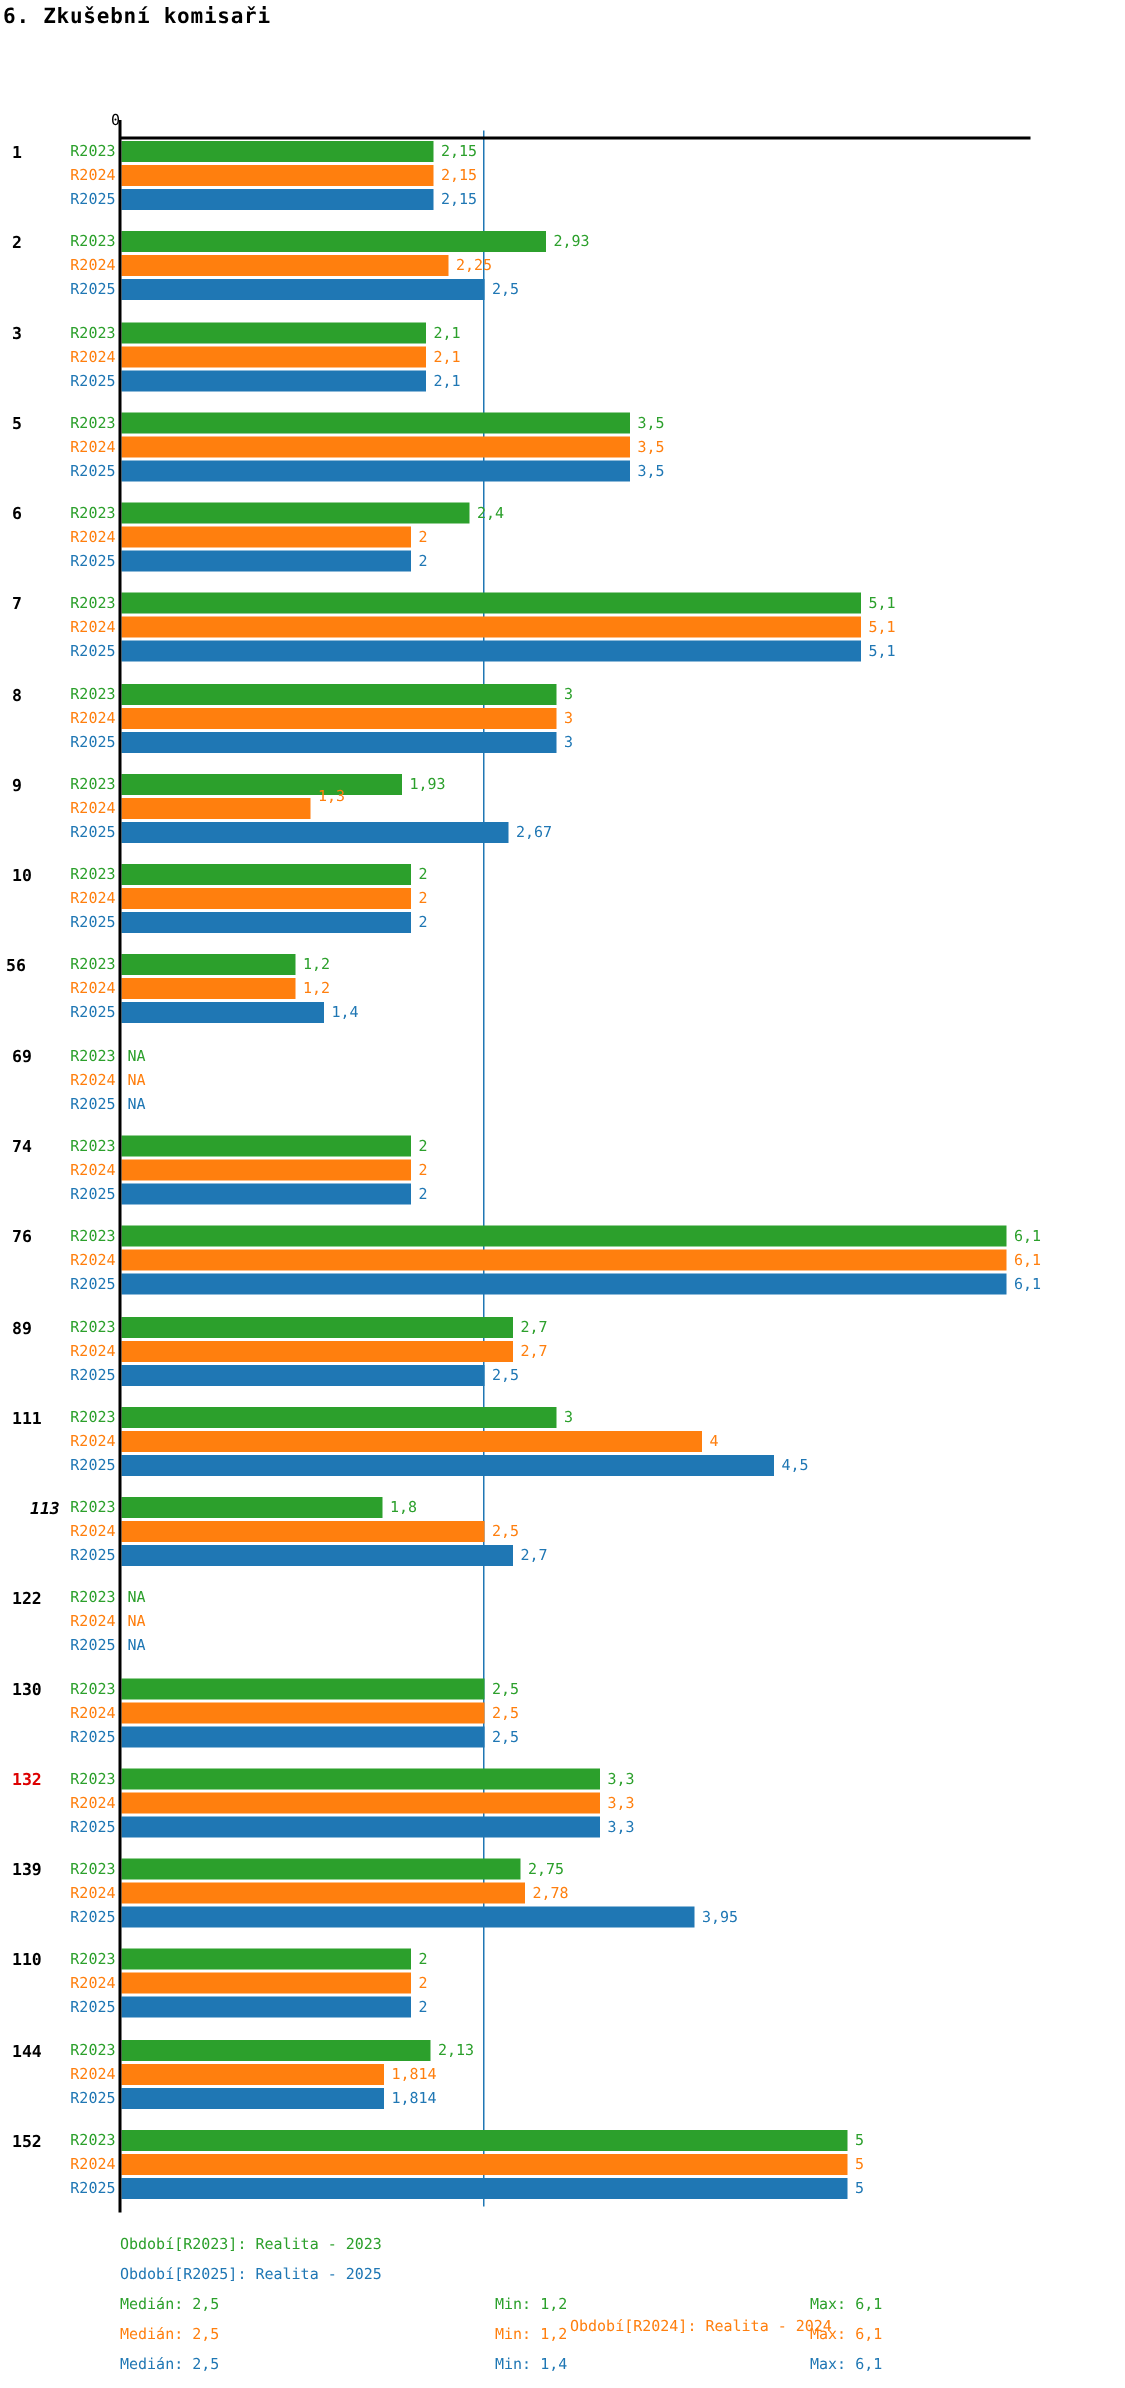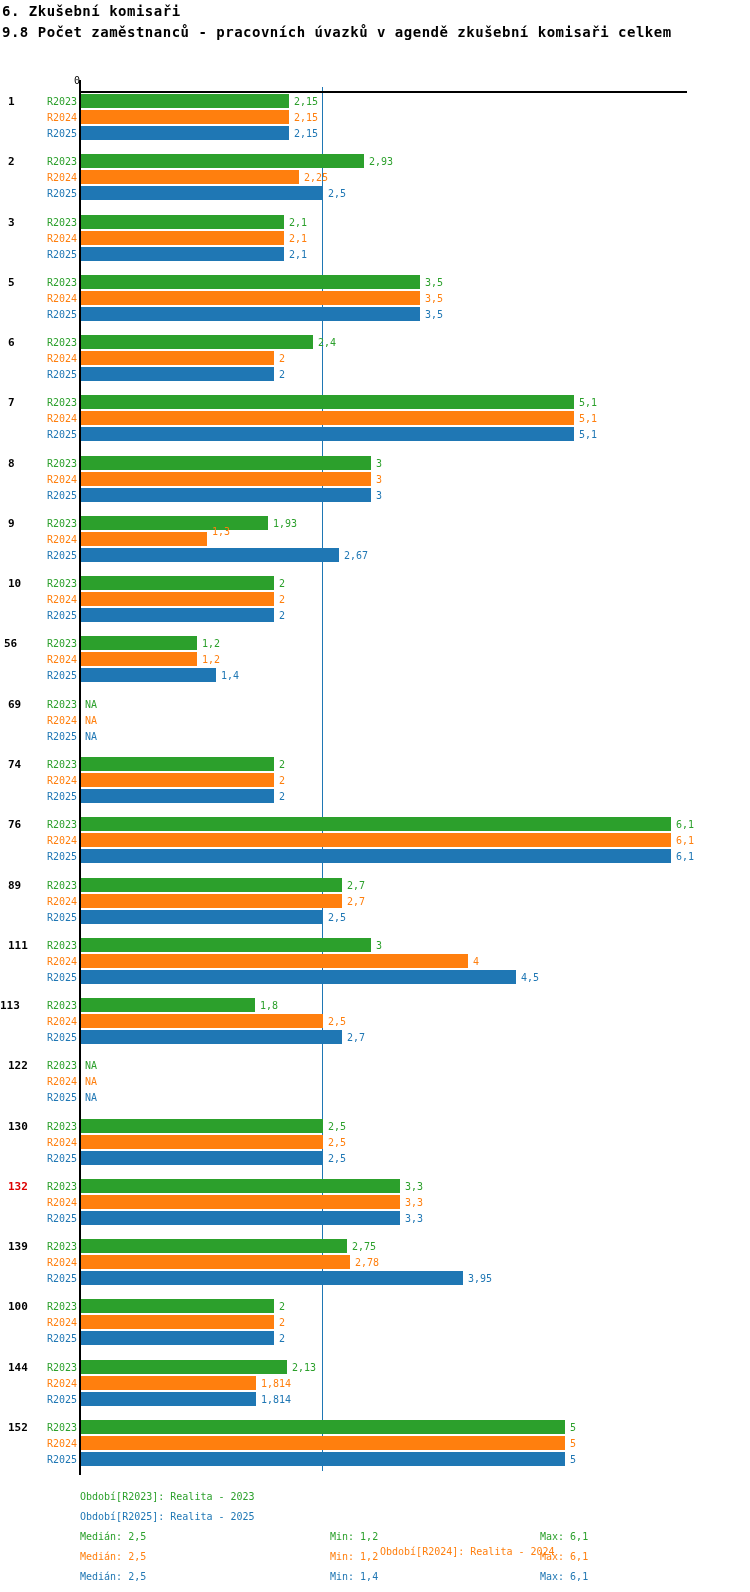--- a/index.html
+++ b/index.html
@@ -18,21 +18,20 @@
   .glabel{font-size:11px;font-weight:bold;line-height:14px;white-space:pre;z-index:2;}
   .slabel{font-size:10px;line-height:15px;text-align:right;white-space:pre;z-index:2;}
   .vlabel{font-size:10px;line-height:15px;white-space:pre;z-index:4;}
   .flabel{font-size:10px;line-height:12px;white-space:pre;}
 </style>
 </head>
 <body>
 
 <div id="screen">
   <div class="abs title" style="left:2px;top:3px;">6. Zkušební komisaři</div>
-  <div class="abs title" style="left:2px;top:24px;">9.8 Počet zaměstnanců - pracovních úvazků v agendě zkušební komisaři celkem</div>
 
   <div class="abs zero" style="left:74px;top:75px;">0</div>
 
   <div class="abs hline" style="left:80px;top:91px;width:607px;"></div>
   <div id="baseline" class="abs vbase" style="left: 79px; top: 80px; height: 1394.94px; background: rgb(0, 0, 0);"></div>
   <div id="medline" class="abs vmed" style="left: 322px; top: 87px; height: 1383.94px; background: rgb(31, 119, 180);"></div>
 
   <div id="plot">
       <div>
         <div class="abs glabel" style="left: 8px; top: 95px; color: rgb(0, 0, 0);">1</div>
@@ -205,21 +204,21 @@
         <div class="abs bar" style="left: 81px; top: 937.78px; width: 290px; background: rgb(44, 160, 44);"></div>
         <div class="abs vlabel" style="left: 376px; top: 937.78px; color: rgb(44, 160, 44);">3</div>
         <div class="abs slabel" style="left: 30px; top: 953.78px; width: 47px; color: rgb(255, 127, 14);">R2024</div>
         <div class="abs bar" style="left: 81px; top: 953.78px; width: 387px; background: rgb(255, 127, 14);"></div>
         <div class="abs vlabel" style="left: 473px; top: 953.78px; color: rgb(255, 127, 14);">4</div>
         <div class="abs slabel" style="left: 30px; top: 969.78px; width: 47px; color: rgb(31, 119, 180);">R2025</div>
         <div class="abs bar" style="left: 81px; top: 969.78px; width: 435px; background: rgb(31, 119, 180);"></div>
         <div class="abs vlabel" style="left: 521px; top: 969.78px; color: rgb(31, 119, 180);">4,5</div>
       </div>
       <div>
-        <div class="abs glabel" style="left: 0; top: 999.05px; color: rgb(0, 0, 0);">113</div>
+        <div class="abs glabel" style="left: 20px; top: 999.05px; color: rgb(0, 0, 0); font-style: italic;">113</div>
         <div class="abs slabel" style="left: 30px; top: 998.05px; width: 47px; color: rgb(44, 160, 44);">R2023</div>
         <div class="abs bar" style="left: 81px; top: 998.05px; width: 174px; background: rgb(44, 160, 44);"></div>
         <div class="abs vlabel" style="left: 260px; top: 998.05px; color: rgb(44, 160, 44);">1,8</div>
         <div class="abs slabel" style="left: 30px; top: 1014.05px; width: 47px; color: rgb(255, 127, 14);">R2024</div>
         <div class="abs bar" style="left: 81px; top: 1014.05px; width: 242px; background: rgb(255, 127, 14);"></div>
         <div class="abs vlabel" style="left: 328px; top: 1014.05px; color: rgb(255, 127, 14);">2,5</div>
         <div class="abs slabel" style="left: 30px; top: 1030.05px; width: 47px; color: rgb(31, 119, 180);">R2025</div>
         <div class="abs bar" style="left: 81px; top: 1030.05px; width: 261px; background: rgb(31, 119, 180);"></div>
         <div class="abs vlabel" style="left: 347px; top: 1030.05px; color: rgb(31, 119, 180);">2,7</div>
       </div>
@@ -262,21 +261,21 @@
         <div class="abs bar" style="left: 81px; top: 1239.13px; width: 266px; background: rgb(44, 160, 44);"></div>
         <div class="abs vlabel" style="left: 352px; top: 1239.13px; color: rgb(44, 160, 44);">2,75</div>
         <div class="abs slabel" style="left: 30px; top: 1255.13px; width: 47px; color: rgb(255, 127, 14);">R2024</div>
         <div class="abs bar" style="left: 81px; top: 1255.13px; width: 269px; background: rgb(255, 127, 14);"></div>
         <div class="abs vlabel" style="left: 355px; top: 1255.13px; color: rgb(255, 127, 14);">2,78</div>
         <div class="abs slabel" style="left: 30px; top: 1271.13px; width: 47px; color: rgb(31, 119, 180);">R2025</div>
         <div class="abs bar" style="left: 81px; top: 1271.13px; width: 382px; background: rgb(31, 119, 180);"></div>
         <div class="abs vlabel" style="left: 468px; top: 1271.13px; color: rgb(31, 119, 180);">3,95</div>
       </div>
       <div>
-        <div class="abs glabel" style="left: 8px; top: 1300.4px; color: rgb(0, 0, 0);">100</div>
+        <div class="abs glabel" style="left: 8px; top: 1300.4px; color: rgb(0, 0, 0);">110</div>
         <div class="abs slabel" style="left: 30px; top: 1299.4px; width: 47px; color: rgb(44, 160, 44);">R2023</div>
         <div class="abs bar" style="left: 81px; top: 1299.4px; width: 193px; background: rgb(44, 160, 44);"></div>
         <div class="abs vlabel" style="left: 279px; top: 1299.4px; color: rgb(44, 160, 44);">2</div>
         <div class="abs slabel" style="left: 30px; top: 1315.4px; width: 47px; color: rgb(255, 127, 14);">R2024</div>
         <div class="abs bar" style="left: 81px; top: 1315.4px; width: 193px; background: rgb(255, 127, 14);"></div>
         <div class="abs vlabel" style="left: 279px; top: 1315.4px; color: rgb(255, 127, 14);">2</div>
         <div class="abs slabel" style="left: 30px; top: 1331.4px; width: 47px; color: rgb(31, 119, 180);">R2025</div>
         <div class="abs bar" style="left: 81px; top: 1331.4px; width: 193px; background: rgb(31, 119, 180);"></div>
         <div class="abs vlabel" style="left: 279px; top: 1331.4px; color: rgb(31, 119, 180);">2</div>
       </div>

